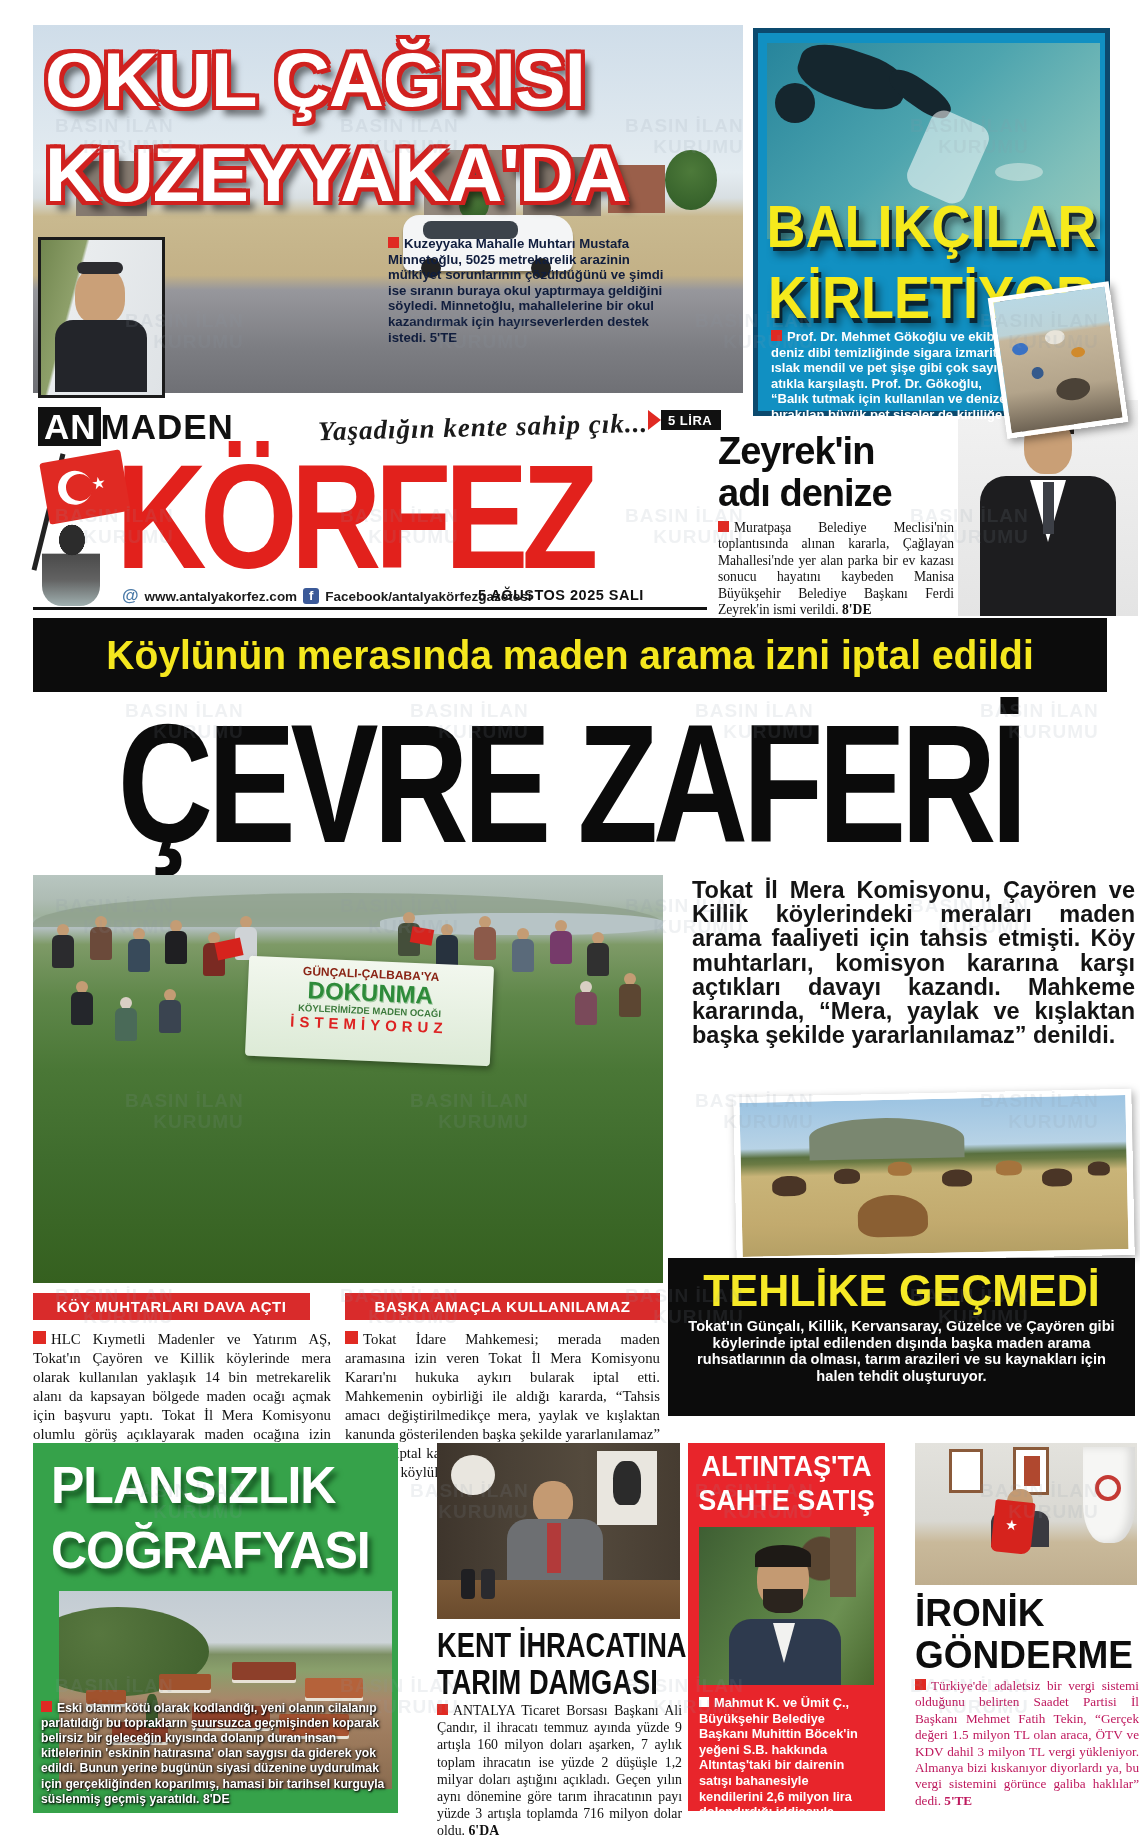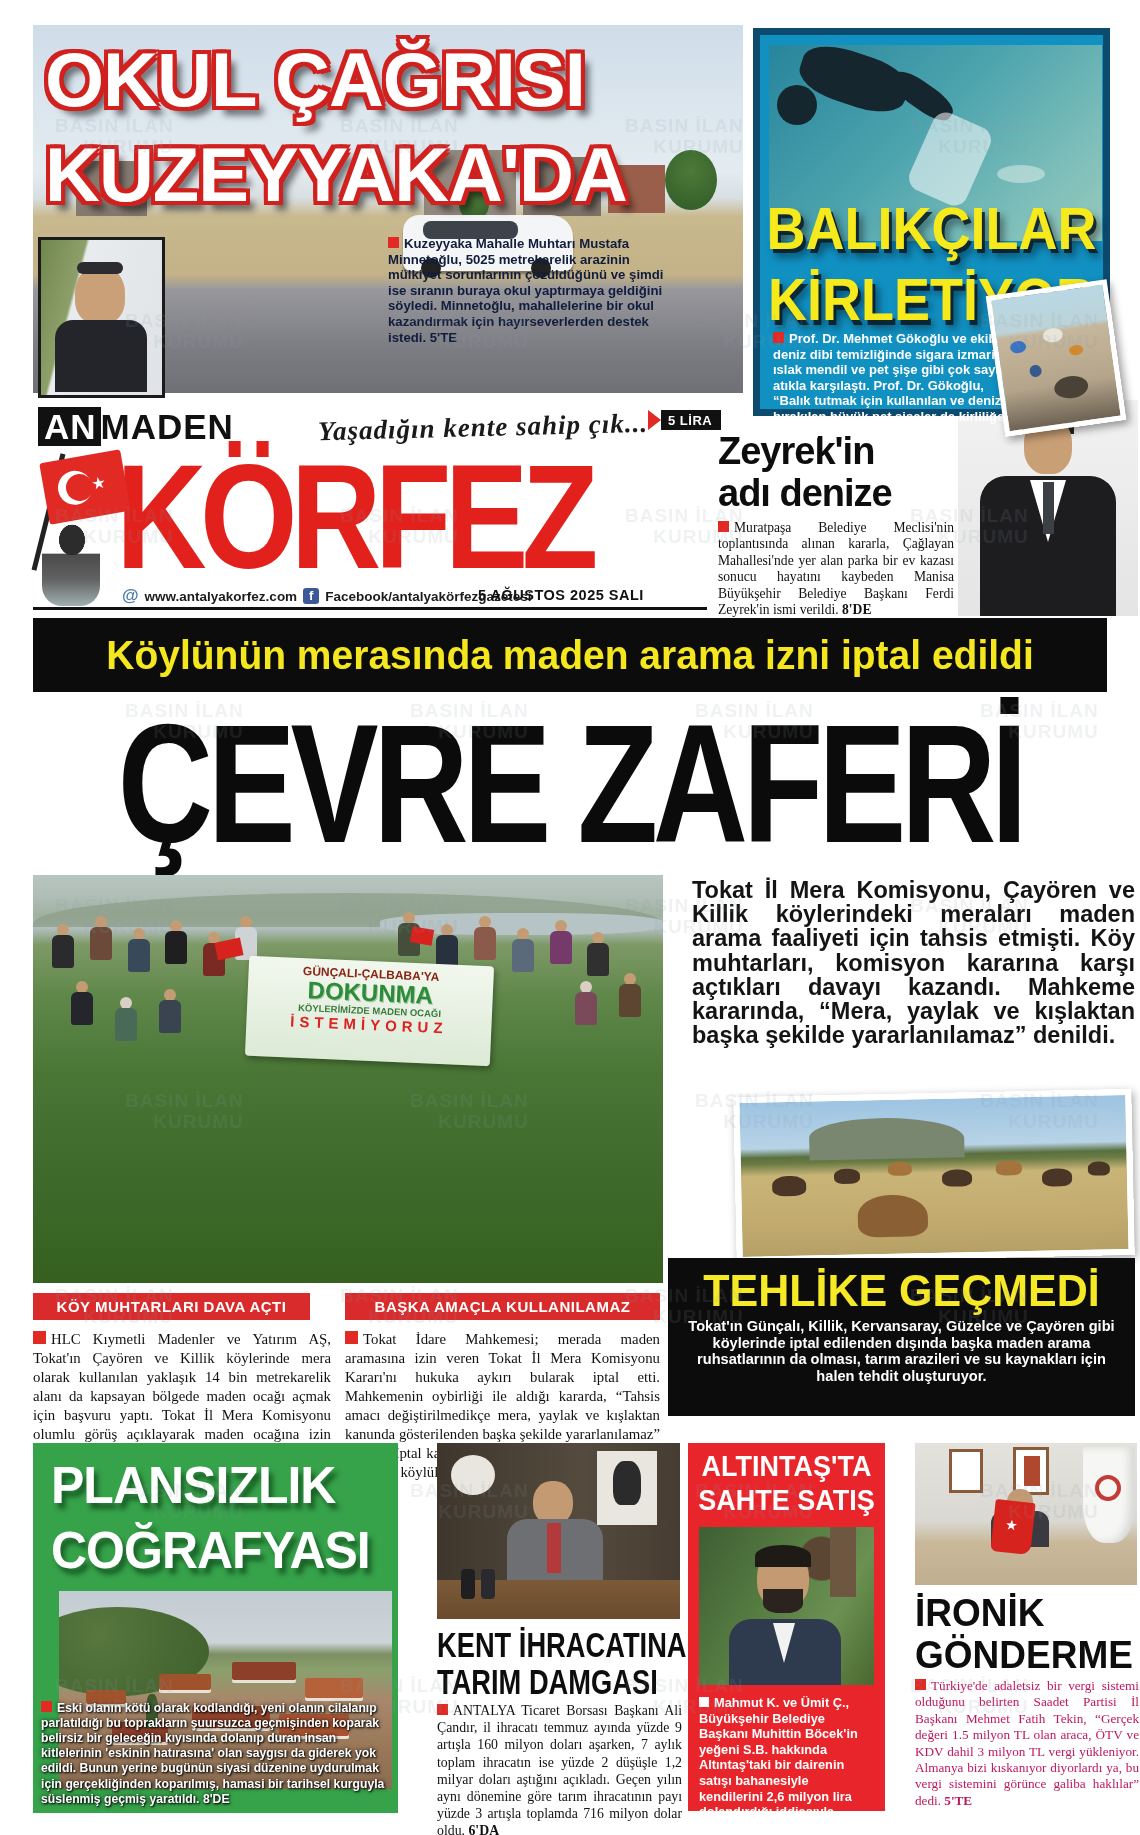--- a/index.html
+++ b/index.html
@@ -18,21 +18,21 @@
   #car{position:absolute;left:370px;top:190px;width:170px;height:56px;background:#f4f5f6;border-radius:16px 22px 8px 8px;box-shadow:0 3px 2px rgba(0,0,0,.35);}
   #car .win{position:absolute;left:20px;top:6px;width:95px;height:18px;background:#3c434b;border-radius:8px;}
   #car .wheel{position:absolute;bottom:-7px;width:20px;height:20px;background:#222;border-radius:50%;}
   #tl-headline{left:45px;top:32px;z-index:6;font-weight:900;font-size:76px;line-height:95px;color:#fff;letter-spacing:-1px;
       text-shadow:-4px -4px 0 #d0211f,4px -4px 0 #d0211f,-4px 4px 0 #d0211f,4px 4px 0 #d0211f,0 -4px 0 #d0211f,0 4px 0 #d0211f,-4px 0 0 #d0211f,4px 0 0 #d0211f,8px 9px 7px rgba(0,0,0,.55);}
   #tl-caption{left:388px;top:236px;width:292px;z-index:6;font-size:13.2px;line-height:15.6px;font-weight:bold;color:#101d3d;}
   #tl-caption b{color:#101d3d;}
   #muhtar-photo{left:38px;top:237px;width:121px;height:155px;z-index:7;border:3px solid #1b1b1b;background:linear-gradient(105deg,#71864f 0%,#8ea06a 28%,#e9ecee 30%,#dfe3e6 100%);}
   .head-sk{position:absolute;background:#caa078;border-radius:46% 46% 40% 40%;}
   
-  #fish-box{left:753px;top:28px;width:357px;height:388px;background:#1190c2;border:7px solid #0c4a6e;box-sizing:border-box;z-index:4;}
+  #fish-box{left:753px;top:28px;width:357px;height:388px;background:#1190c2;border:5px solid #0c4a6e;box-sizing:border-box;z-index:4;}
   #diver-photo{left:9px;top:10px;width:333px;height:196px;background:linear-gradient(135deg,#27859c 0%,#4da4ae 45%,#7fbfba 80%,#97cabc 100%);}
   .diver-part{position:absolute;background:#15262e;border-radius:40%;}
   #jug{position:absolute;left:150px;top:72px;width:62px;height:84px;background:rgba(255,255,255,.55);border-radius:14px;transform:rotate(24deg);}
   #fish-headline{left:0;top:158px;width:100%;text-align:center;z-index:5;font-weight:900;font-size:54px;line-height:66px;color:#f6ea1c;letter-spacing:0;transform:scaleY(1.08);transform-origin:top center;
       text-shadow:3px 4px 0 rgba(10,25,35,.85),6px 7px 8px rgba(0,0,0,.5);}
   #fish-caption{left:13px;top:296px;width:242px;z-index:5;color:#fff;font-weight:bold;font-size:13px;line-height:15.5px;}
   #beach-photo{right:-14px;bottom:-20px;width:112px;height:132px;z-index:6;border:5px solid #fff;transform:rotate(-8deg);box-shadow:3px 4px 8px rgba(0,0,0,.4);
       background:linear-gradient(#b9d8e4 0%,#bcd3d8 26%,#c6b79c 30%,#b3a48b 70%,#6e6354 100%);}
   .trash{position:absolute;border-radius:50%;}
   

